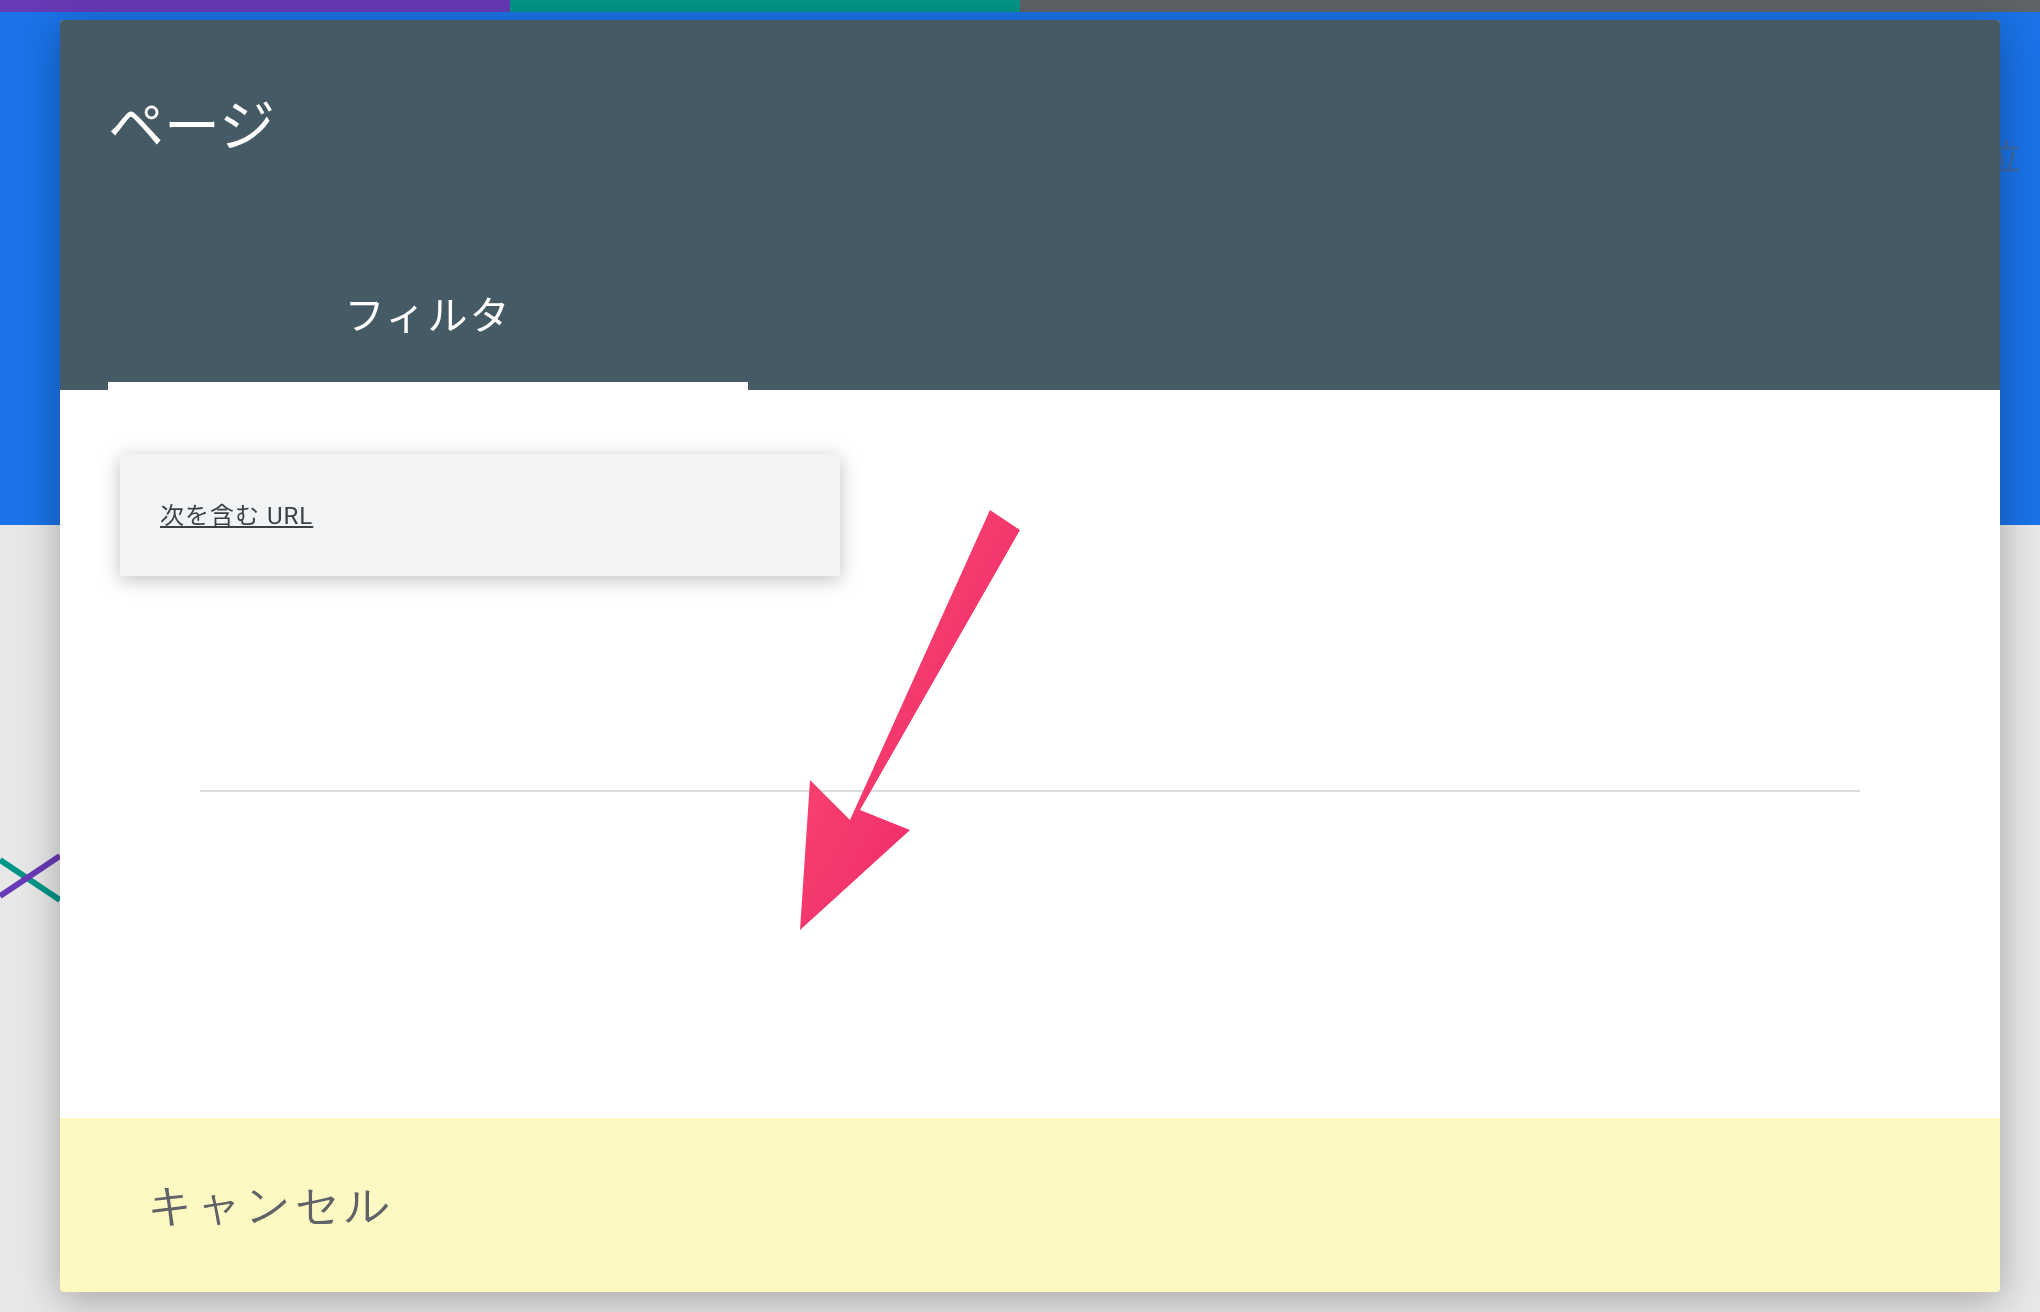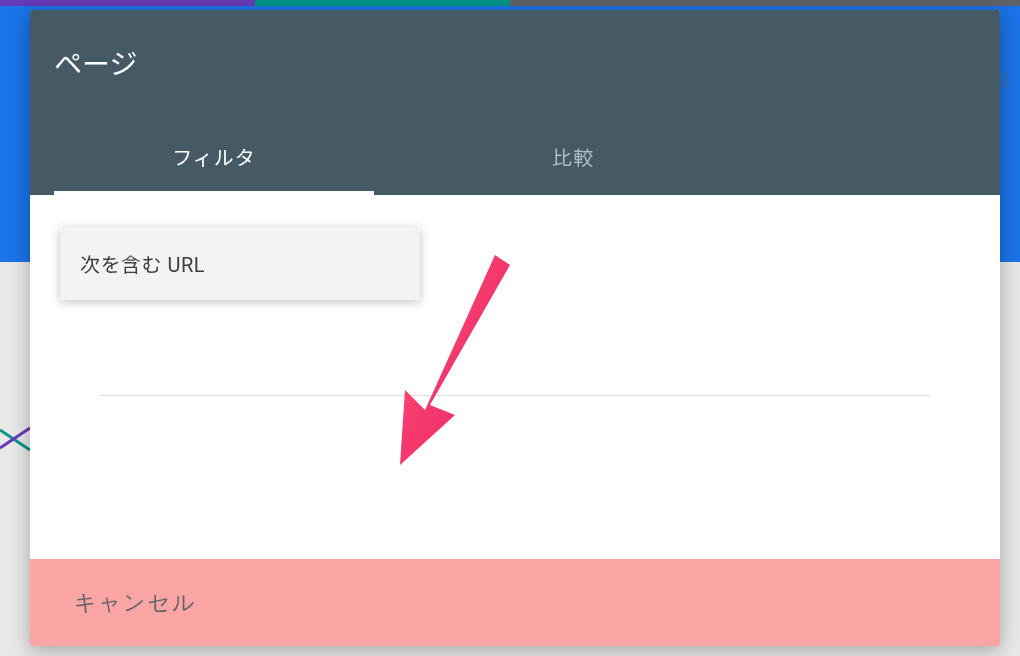--- a/index.html
+++ b/index.html
@@ -40,21 +40,21 @@
       width: 30px;
       height: 60px;
       pointer-events: none;
     }
     .dialog {
       position: absolute;
       top: 10px;
       left: 30px;
       right: 20px;
       bottom: 10px;
-      background: #fca5a5;
+      background: #fef9c3;
       box-shadow: 0 4px 20px rgba(0,0,0,0.3);
       border-radius: 2px;
       overflow: hidden;
       display: flex;
       flex-direction: column;
     }
     .dialog-header {
       background: #455a64;
       color: #fff;
       padding: 32px 24px 0 24px;
@@ -92,24 +92,25 @@
       position: absolute;
       top: 32px;
       left: 30px;
       width: 360px;
       background: #fff;
       box-shadow: 0 2px 10px rgba(0,0,0,0.25);
       border-radius: 2px;
     }
     .dropdown-item {
       padding: 22px 20px;
-      font-size: 20px;
+      font-size: 12px;
       color: #3c4043;
       cursor: pointer;
       letter-spacing: 0.5px;
+      text-decoration: underline;
     }
     .dropdown-item.selected {
       background: #f1f3f4;
     }
     .underline {
       position: absolute;
       top: 200px;
       left: 70px;
       right: 70px;
       height: 1px;
@@ -153,21 +154,20 @@
     <path d="M 0 20 L 30 40" stroke="#009688" stroke-width="3" fill="none"></path>
     <path d="M 0 38 L 30 18" stroke="#673ab7" stroke-width="3" fill="none"></path>
   </svg>
 </div>
 
 <div class="dialog">
   <div class="dialog-header">
     <div class="dialog-title">ページ</div>
     <div class="tabs">
       <div class="tab active">フィルタ</div>
-      <div class="tab">比較</div>
     </div>
   </div>
   <div class="dialog-body">
     <div class="underline"></div>
     <div class="dropdown-menu">
       <div class="dropdown-item selected">次を含む URL</div>
     </div>
     <svg class="arrow-annotation" width="160" height="220" viewBox="0 0 160 220">
       <defs>
         <linearGradient id="arrowGrad" x1="0%" y1="0%" x2="100%" y2="100%">

